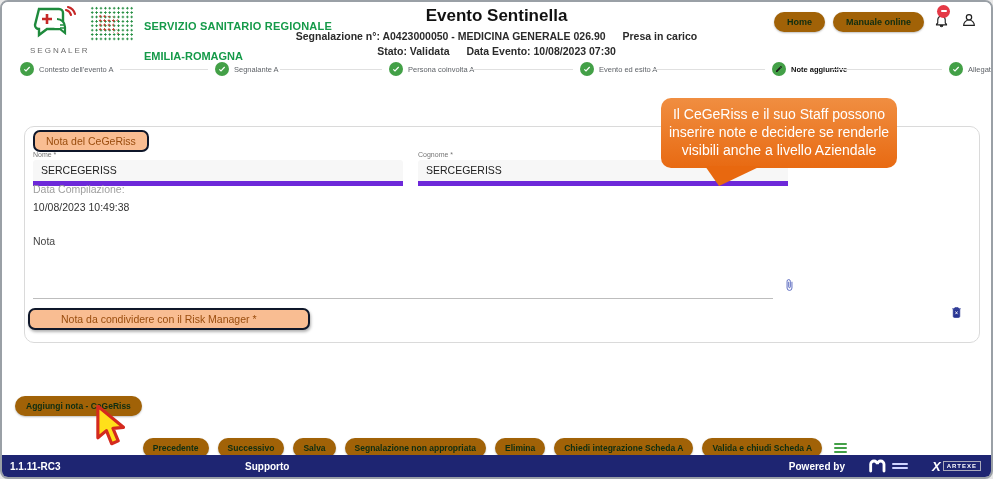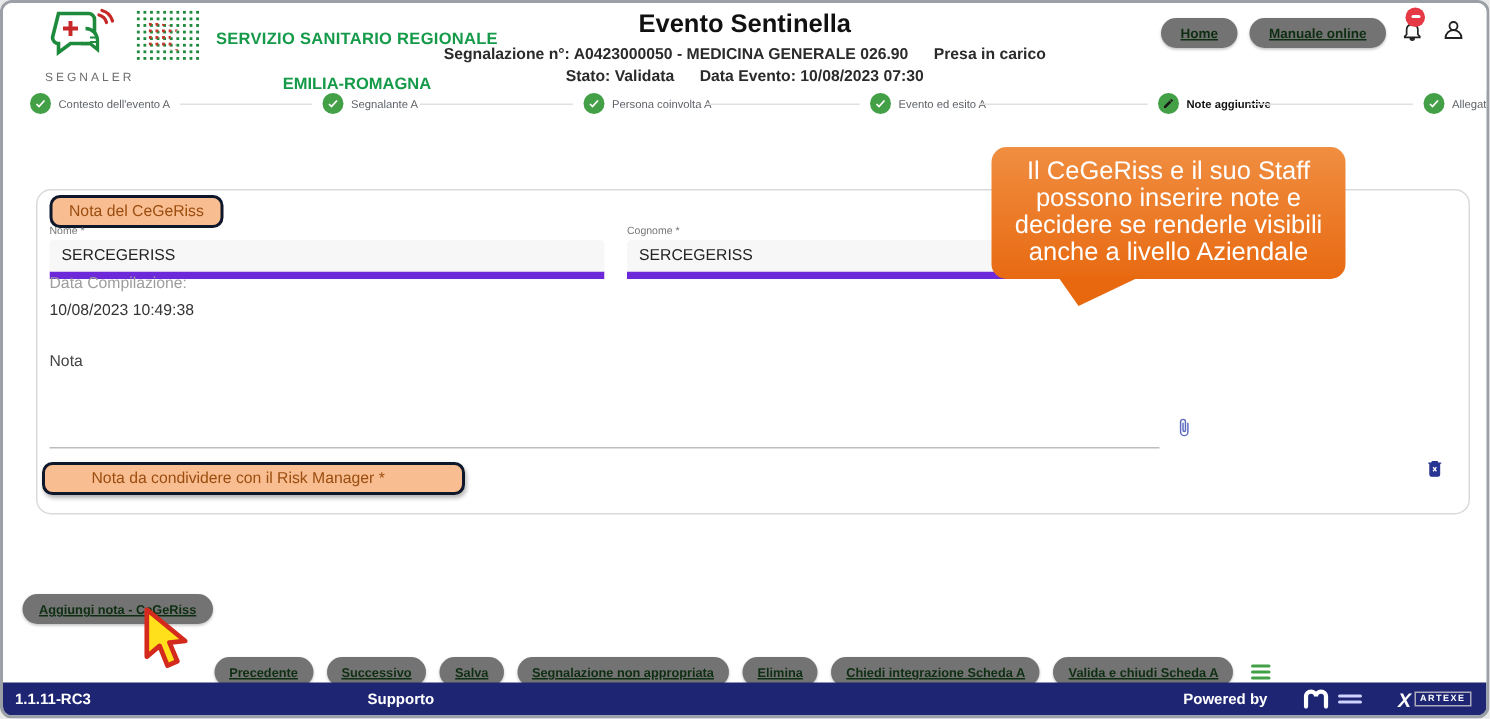--- a/index.html
+++ b/index.html
@@ -12,31 +12,31 @@
   
   .hdr { position:absolute; top:0; left:0; width:100%; height:58px; background:#fff; }
   .logo-wrap { position:absolute; left:28px; top:3px; width:50px; text-align:center; }
   .logo-txt { font-size:8px; letter-spacing:2px; color:#6d6d6d; margin-top:1px; }
   .er-flag { position:absolute; left:88px; top:4px; width:44px; height:36px;
     background-image:radial-gradient(circle, #1e8a3c 34%, transparent 40%);
     background-size:4.4px 4.4px; }
   .er-flag::after { content:""; position:absolute; left:8px; top:8px; width:22px; height:20px;
     background-image:radial-gradient(circle, #c0392b 34%, transparent 40%);
     background-size:4.4px 4.4px; clip-path:polygon(0 0,100% 20%,70% 55%,100% 100%,0 80%); }
-  .org { position:absolute; left:142px; top:18px; color:#159a49; font-weight:bold;text-align:center; }
+  .org { position:absolute; left:142px; top:18px; color:#159a49; font-weight:bold; }
   .org .l1 { font-size:11px; letter-spacing:0.2px; }
   .org .l2 { font-size:11px; margin-top:18px; }
   .title { position:absolute; left:0; right:0; top:4px; text-align:center; font-size:17px; font-weight:bold; color:#111; }
   .subline { position:absolute; left:0; right:0; text-align:center; font-size:10.5px; font-weight:bold; color:#2b2b2b; }
   .subline.s1 { top:28px; }
   .subline.s2 { top:43px; }
   .subline span { margin:0 7px; }
-  .pill { display:inline-block; background:#737373; border:none; border-radius:13px;
+  .pill { display:inline-block; background:#a16207; border:none; border-radius:13px;
     color:#0e2e12; font-weight:bold; font-size:9px; font-family:"Liberation Sans",sans-serif;
-    padding:5px 13px; cursor:pointer; box-shadow:0 1px 2px rgba(0,0,0,.25);text-decoration:underline; }
+    padding:5px 13px; cursor:pointer; box-shadow:0 1px 2px rgba(0,0,0,.25); }
   .hdr-right { position:absolute; right:12px; top:8px; display:flex; align-items:center; gap:8px; }
   .iconbtn { position:relative; background:none; border:none; cursor:pointer; padding:2px; }
   .nbadge { position:absolute; top:-6px; left:5px; min-width:13px; height:13px; background:#e53946;
     border-radius:8px; display:flex; align-items:center; justify-content:center; }
   .nbadge i { display:block; width:6px; height:2px; background:#fff; border-radius:1px; }
   
   .stepper { position:absolute; top:58px; left:0; width:100%; height:22px; }
   .step { position:absolute; top:2px; display:flex; align-items:center; gap:5px; cursor:pointer; }
   .step .dot { width:14px; height:14px; border-radius:50%; background:#43a047; color:#fff;
     display:flex; align-items:center; justify-content:center; flex:none; }
@@ -56,21 +56,21 @@
     width:100%; font-size:10.5px; color:#222; padding:4px 8px 5px 8px;
     font-family:"Liberation Sans",sans-serif; border-radius:3px 3px 0 0; }
   .gray-label { position:absolute; font-size:10.5px; color:#9e9e9e; }
   .dark-val { position:absolute; font-size:10.5px; color:#333; }
   .nota-line { position:absolute; left:8px; top:171px; width:740px; height:1px; background:#bdbdbd; }
   .attach { position:absolute; left:758px; top:148px; background:none; border:none; cursor:pointer; }
   .trash { position:absolute; left:925px; top:177px; background:none; border:none; cursor:pointer; }
   
   .callout { position:absolute; left:659px; top:96px; width:236px; z-index:5; }
   .callout .body { background:linear-gradient(180deg,#f08e41 0%,#e86a12 100%);
-    border-radius:10px; color:#fff; font-size:17px; line-height:18px; text-align:center;
+    border-radius:10px; color:#fff; font-size:14px; line-height:18px; text-align:center;
     padding:7px 6px 9px 6px; }
   .callout svg.tail { position:absolute; left:38px; top:100%; margin-top:-2px; }
   
   .addnote { position:absolute; left:13px; top:394px; border-radius:11px; font-size:8.5px; padding:5px 11px; }
   .cursor { position:absolute; left:90px; top:403px; z-index:6; pointer-events:none; }
   .btnrow { position:absolute; left:0; right:0; top:436px; display:flex; justify-content:center;
     align-items:center; gap:9px; }
   .btnrow .pill { font-size:8.5px; padding:5px 10px; border-radius:11px; }
   .burger { background:none; border:none; cursor:pointer; display:flex; flex-direction:column; gap:2px; padding:3px; }
   .burger i { display:block; width:13px; height:2px; background:#43a047; border-radius:1px; }

